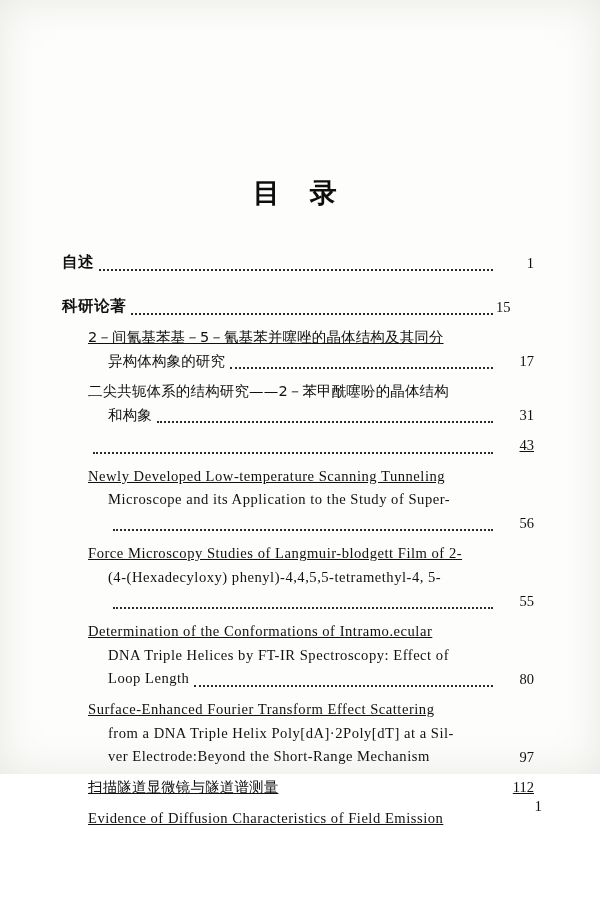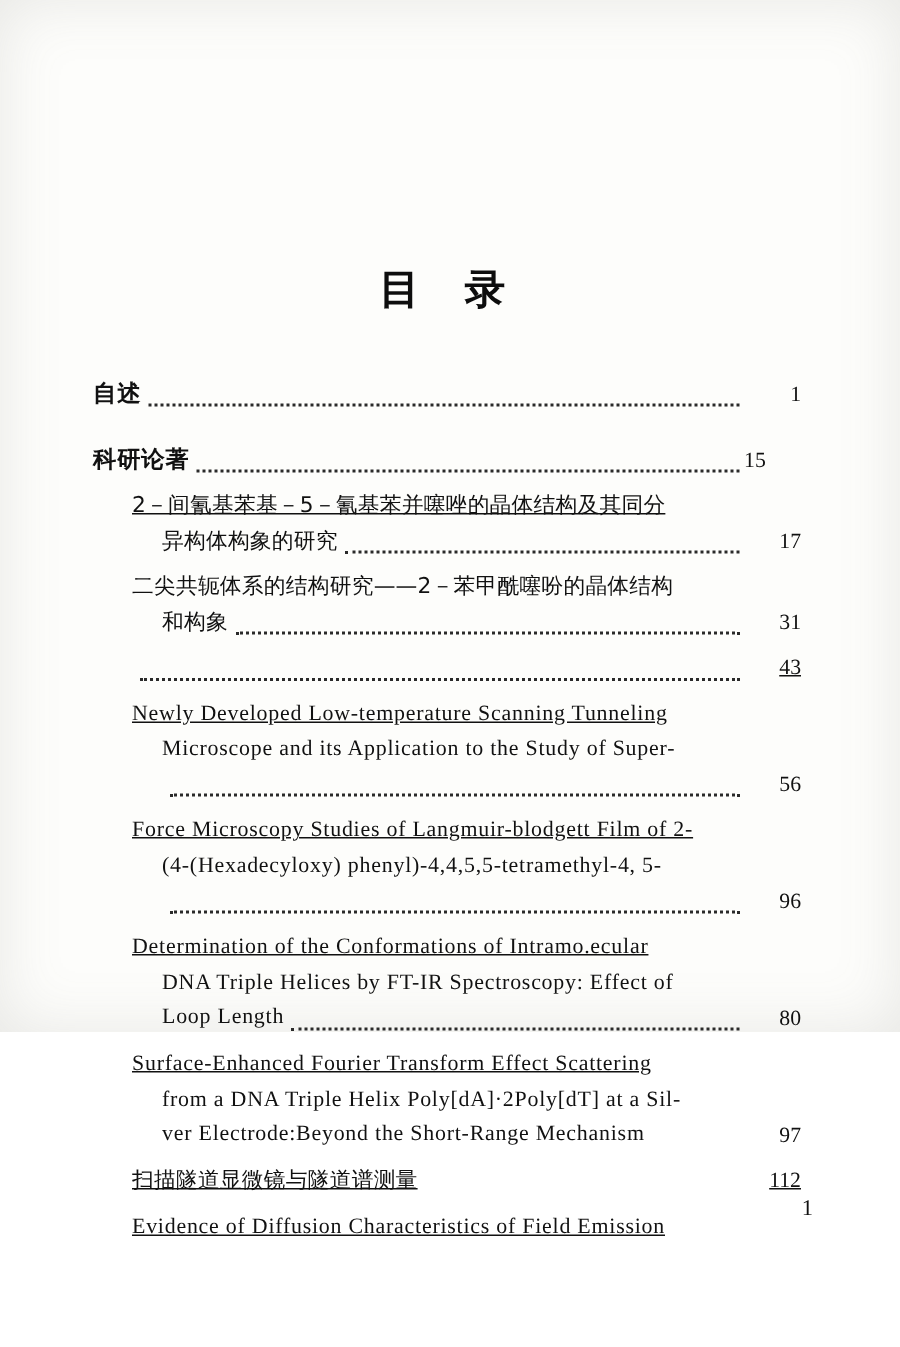--- a/index.html
+++ b/index.html
@@ -12,21 +12,21 @@
     height: 898px;
     position: relative;
     font-family: "Liberation Serif", serif;
     color: #111;
     overflow: hidden;
   }
   .page {
     position: absolute;
     left: 0; top: 0;
     width: 600px;
-    height: 688px;
+    height: 774px;
     background: #fdfdfb;
   }
   
   .page::before {
     content: "";
     position: absolute;
     left: 0; top: 0; right: 0; bottom: 0;
     box-shadow: inset 0 0 42px rgba(120,120,115,0.16);
     pointer-events: none;
   }
@@ -174,21 +174,21 @@
       <div class="row indent1">
         <span class="txt en">Force Microscopy Studies of Langmuir-blodgett Film of 2-</span>
         <span class="grow"></span>
       </div>
       <div class="row indent2">
         <span class="txt en">(4-(Hexadecyloxy) phenyl)-4,4,5,5-tetramethyl-4, 5-</span>
         <span class="grow"></span>
       </div>
       <div class="row indent2">
         <span class="dots"></span>
-        <span class="txt" style="width:38px;text-align:right;font-family:'Liberation Serif',serif;">96</span>
+        <span class="txt" style="width:38px;text-align:right;font-family:'Liberation Serif',serif;">55</span>
       </div>
     </div>
 
     <div class="block">
       <div class="row indent1">
         <span class="txt en">Determination of the Conformations of Intramo.ecular</span>
         <span class="grow"></span>
       </div>
       <div class="row indent2">
         <span class="txt en">DNA Triple Helices by FT-IR Spectroscopy: Effect of</span>

